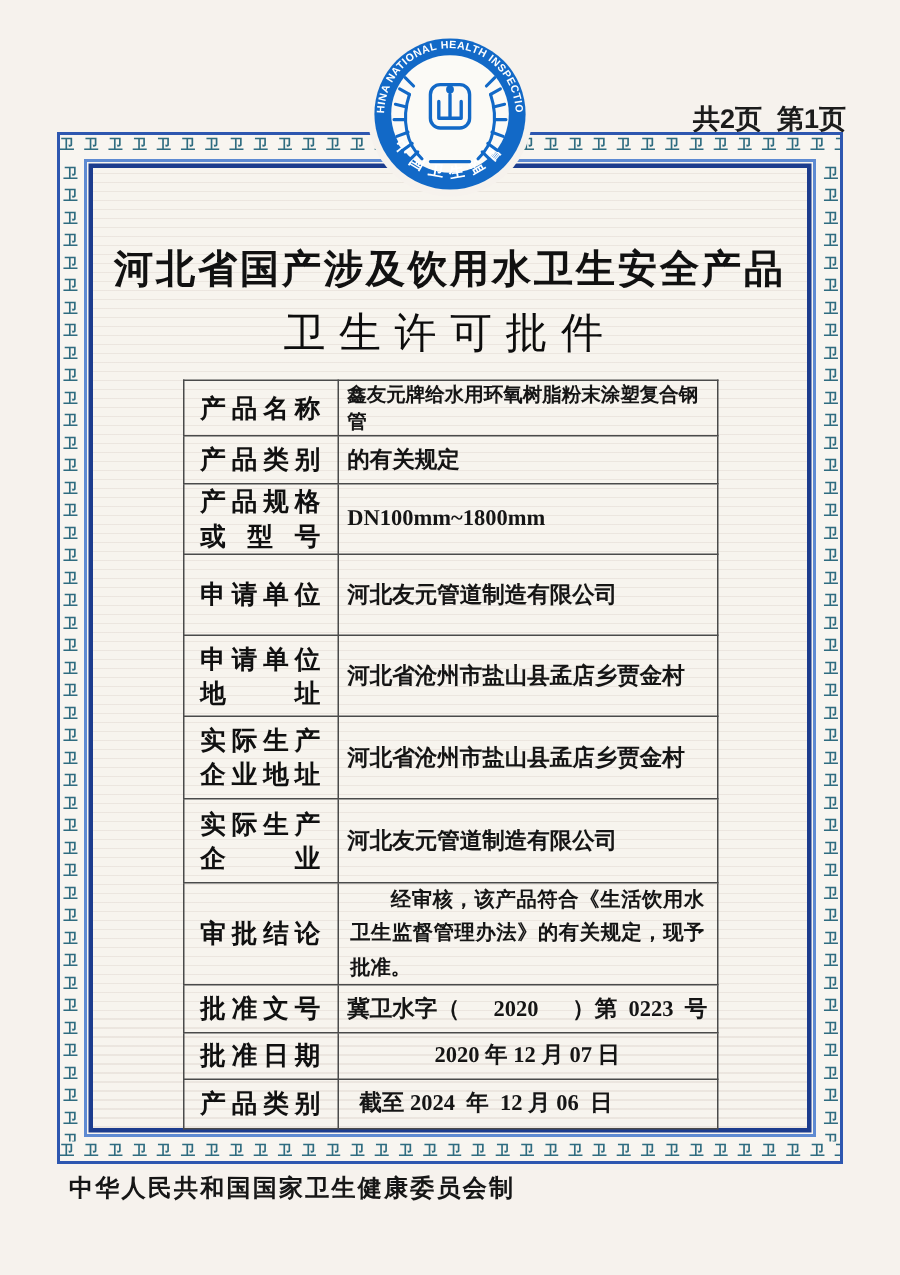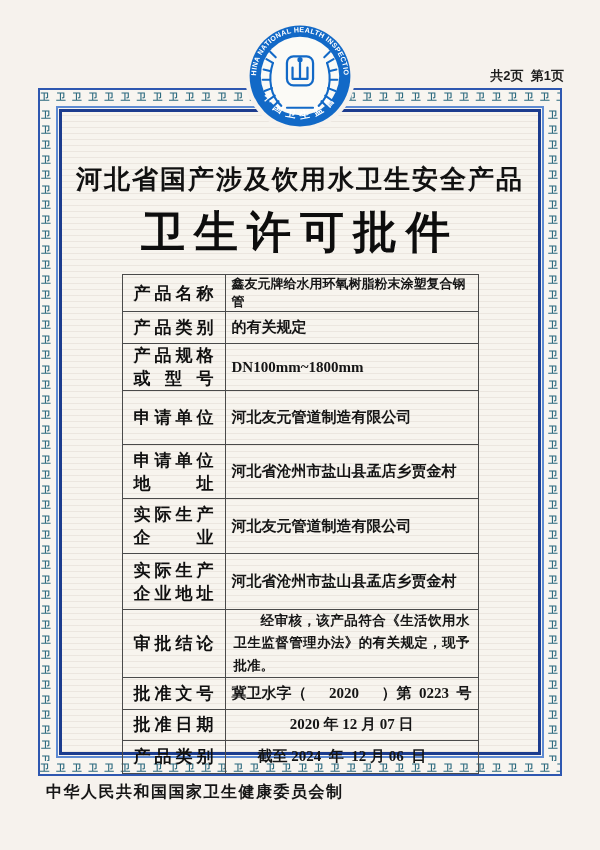--- a/index.html
+++ b/index.html
@@ -4,21 +4,21 @@
 <style>
   html,body{margin:0;padding:0;}
   body{
     width:600px;height:850px;position:relative;overflow:hidden;
     background:#f6f2ed;
     font-family:"Liberation Sans", sans-serif;
     color:#141414;
   }
   .pagination{
     position:absolute;top:67px;right:36px;
-    font-size:13px;font-weight:bold;white-space:pre;color:#1c1c1c;
+    font-size:18px;font-weight:bold;white-space:pre;color:#1c1c1c;
   }
   .outer-frame{
     position:absolute;left:38px;top:88px;width:520px;height:684px;
     border:2px solid #2e57b0;background:#f8f5f0;
   }
   .band{
     position:absolute;overflow:hidden;color:#2f6c80;
     font-size:9.5px;font-weight:bold;line-height:13px;
     white-space:nowrap;letter-spacing:2px;
   }
@@ -43,21 +43,21 @@
   .emblem{
     position:absolute;left:50%;top:20px;transform:translateX(-50%);
     width:112px;height:112px;z-index:6;
   }
   .title1{
     margin-top:50px;text-align:center;
     font-size:26px;font-weight:bold;letter-spacing:2px;color:#111;
   }
   .title2{
     margin-top:6px;text-align:center;
-    font-size:44px;font-weight:bold;letter-spacing:9px;color:#0d0d0d;
+    font-size:28px;font-weight:normal;letter-spacing:9px;color:#0d0d0d;
   }
   table.cert{
     margin:12px auto 0;border-collapse:collapse;width:357px;
     background:transparent;
   }
   table.cert td{
     border:1px solid #4a4a4a;vertical-align:middle;
   }
   td.label{
     width:142px;box-sizing:border-box;padding:0 11px;
@@ -80,21 +80,21 @@
   tr:nth-child(9) td{height:32px;}
   tr:nth-child(10) td{height:31px;}
   tr:nth-child(11) td{height:33px;}
   td.value.v-long{font-size:13px;letter-spacing:0;}
   td.value.v-conclusion{
     font-size:13.5px;line-height:1.65;text-indent:2em;
     text-align:justify;padding:0 8px;
   }
   td.value.v-pre{white-space:pre;}
   td.value.v-center{text-align:center;}
-  td.value.v-validity{white-space:pre;padding-left:32px;}
+  td.value.v-validity{white-space:pre;padding-left:14px;}
   .footer{
     position:absolute;left:46px;top:782px;
     font-size:16px;font-weight:bold;letter-spacing:1.5px;color:#161616;
   }
 </style>
 </head>
 <body>
 
 <div class="pagination">共2页  第1页</div>
 
@@ -125,26 +125,26 @@
             </tr>
             <tr>
               <td class="label">申请单位</td>
               <td class="value">河北友元管道制造有限公司</td>
             </tr>
             <tr>
               <td class="label">申请单位地址</td>
               <td class="value">河北省沧州市盐山县孟店乡贾金村</td>
             </tr>
             <tr>
+              <td class="label">实际生产企业地址</td>
+              <td class="value">河北省沧州市盐山县孟店乡贾金村</td>
+            </tr>
+            <tr>
               <td class="label">实际生产企业</td>
               <td class="value">河北友元管道制造有限公司</td>
-            </tr>
-            <tr>
-              <td class="label">实际生产企业地址</td>
-              <td class="value">河北省沧州市盐山县孟店乡贾金村</td>
             </tr>
             <tr>
               <td class="label">审批结论</td>
               <td class="value v-conclusion">经审核，该产品符合《生活饮用水卫生监督管理办法》的有关规定，现予批准。</td>
             </tr>
             <tr>
               <td class="label">批准文号</td>
               <td class="value v-pre">冀卫水字（      2020      ）第  0223  号</td>
             </tr>
             <tr>

